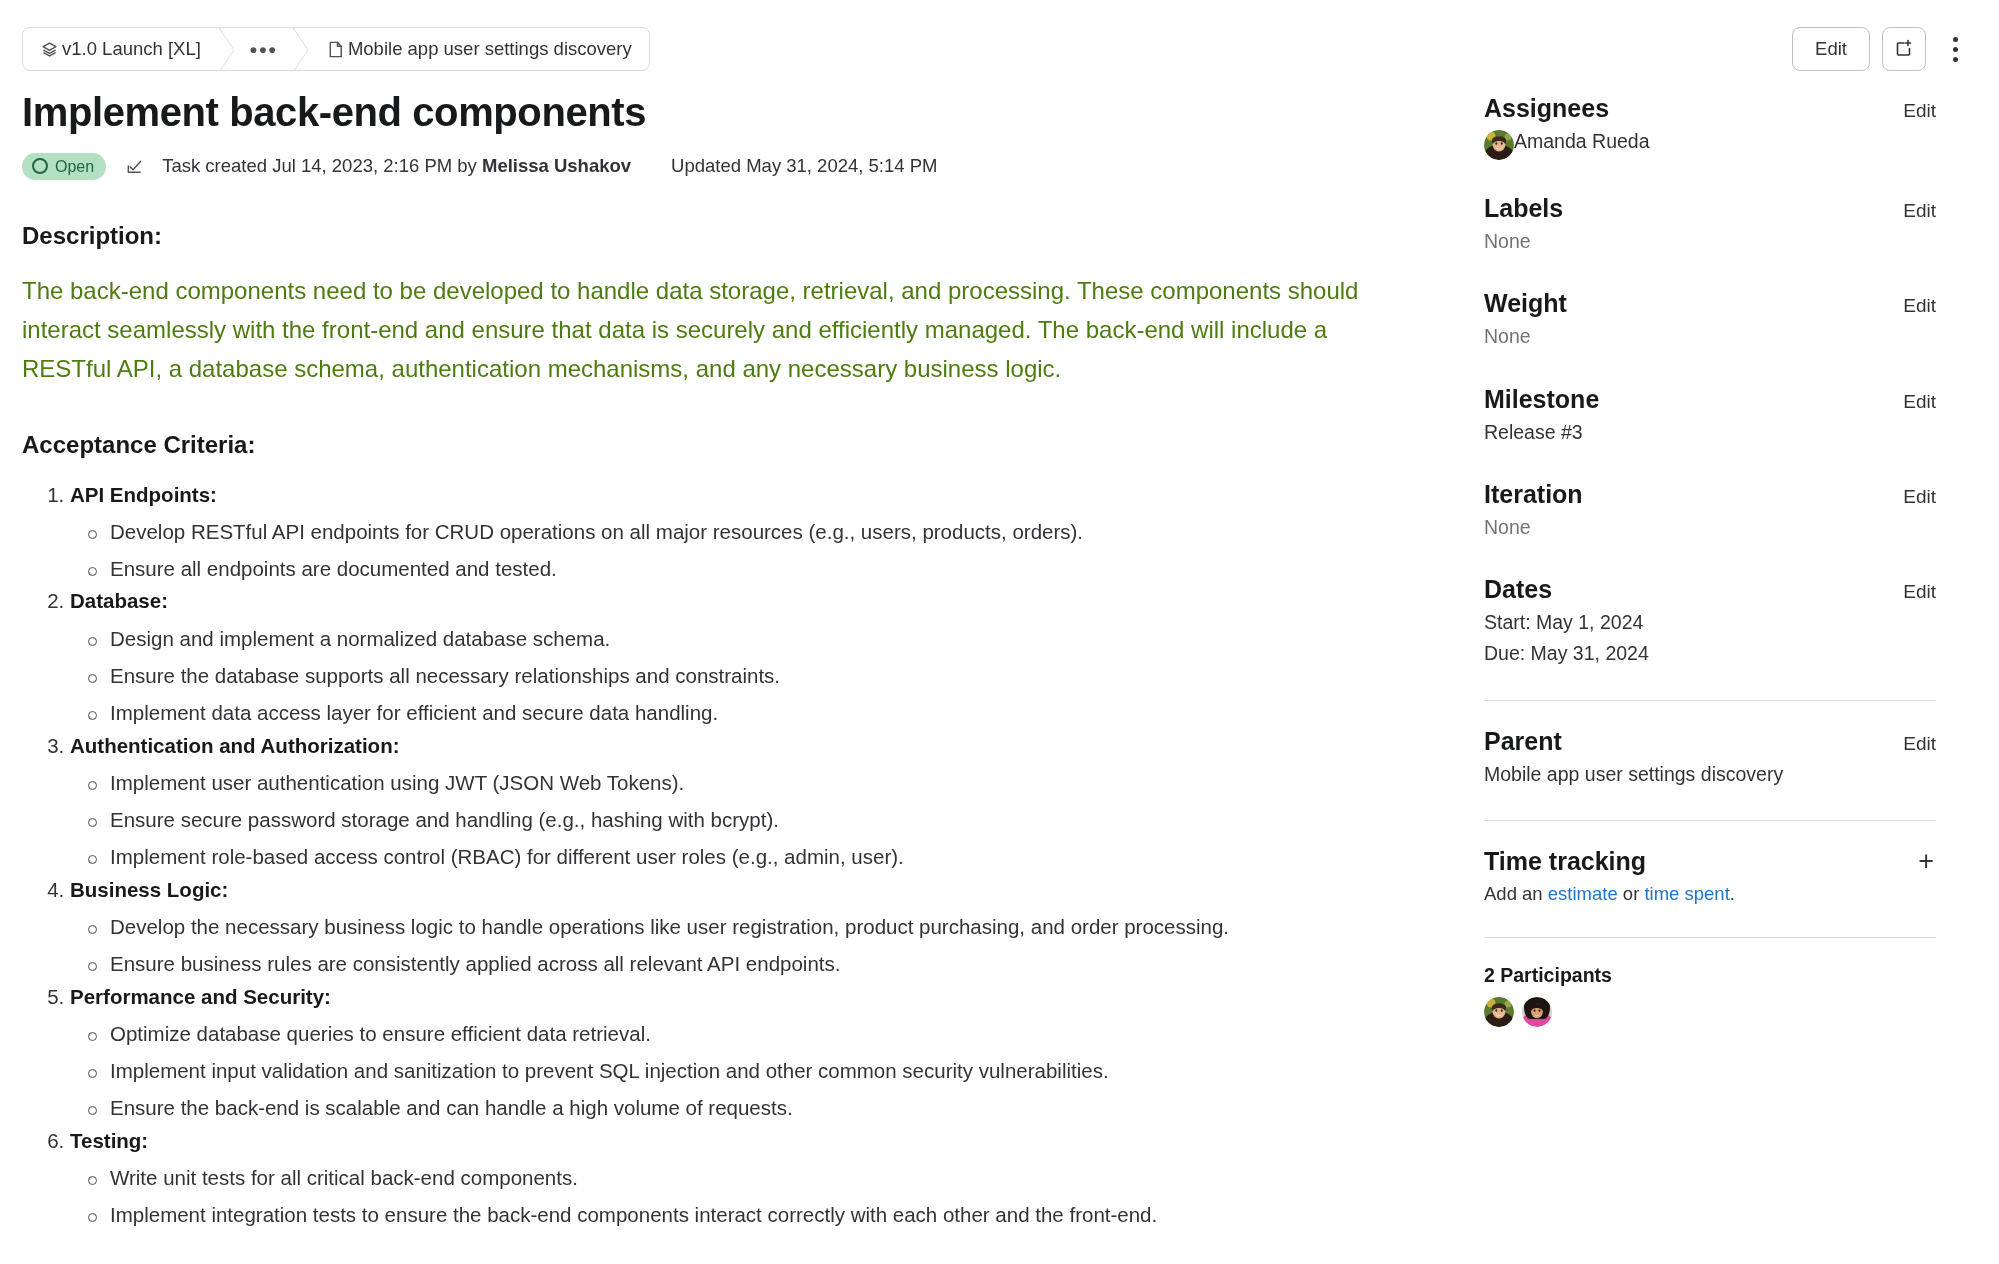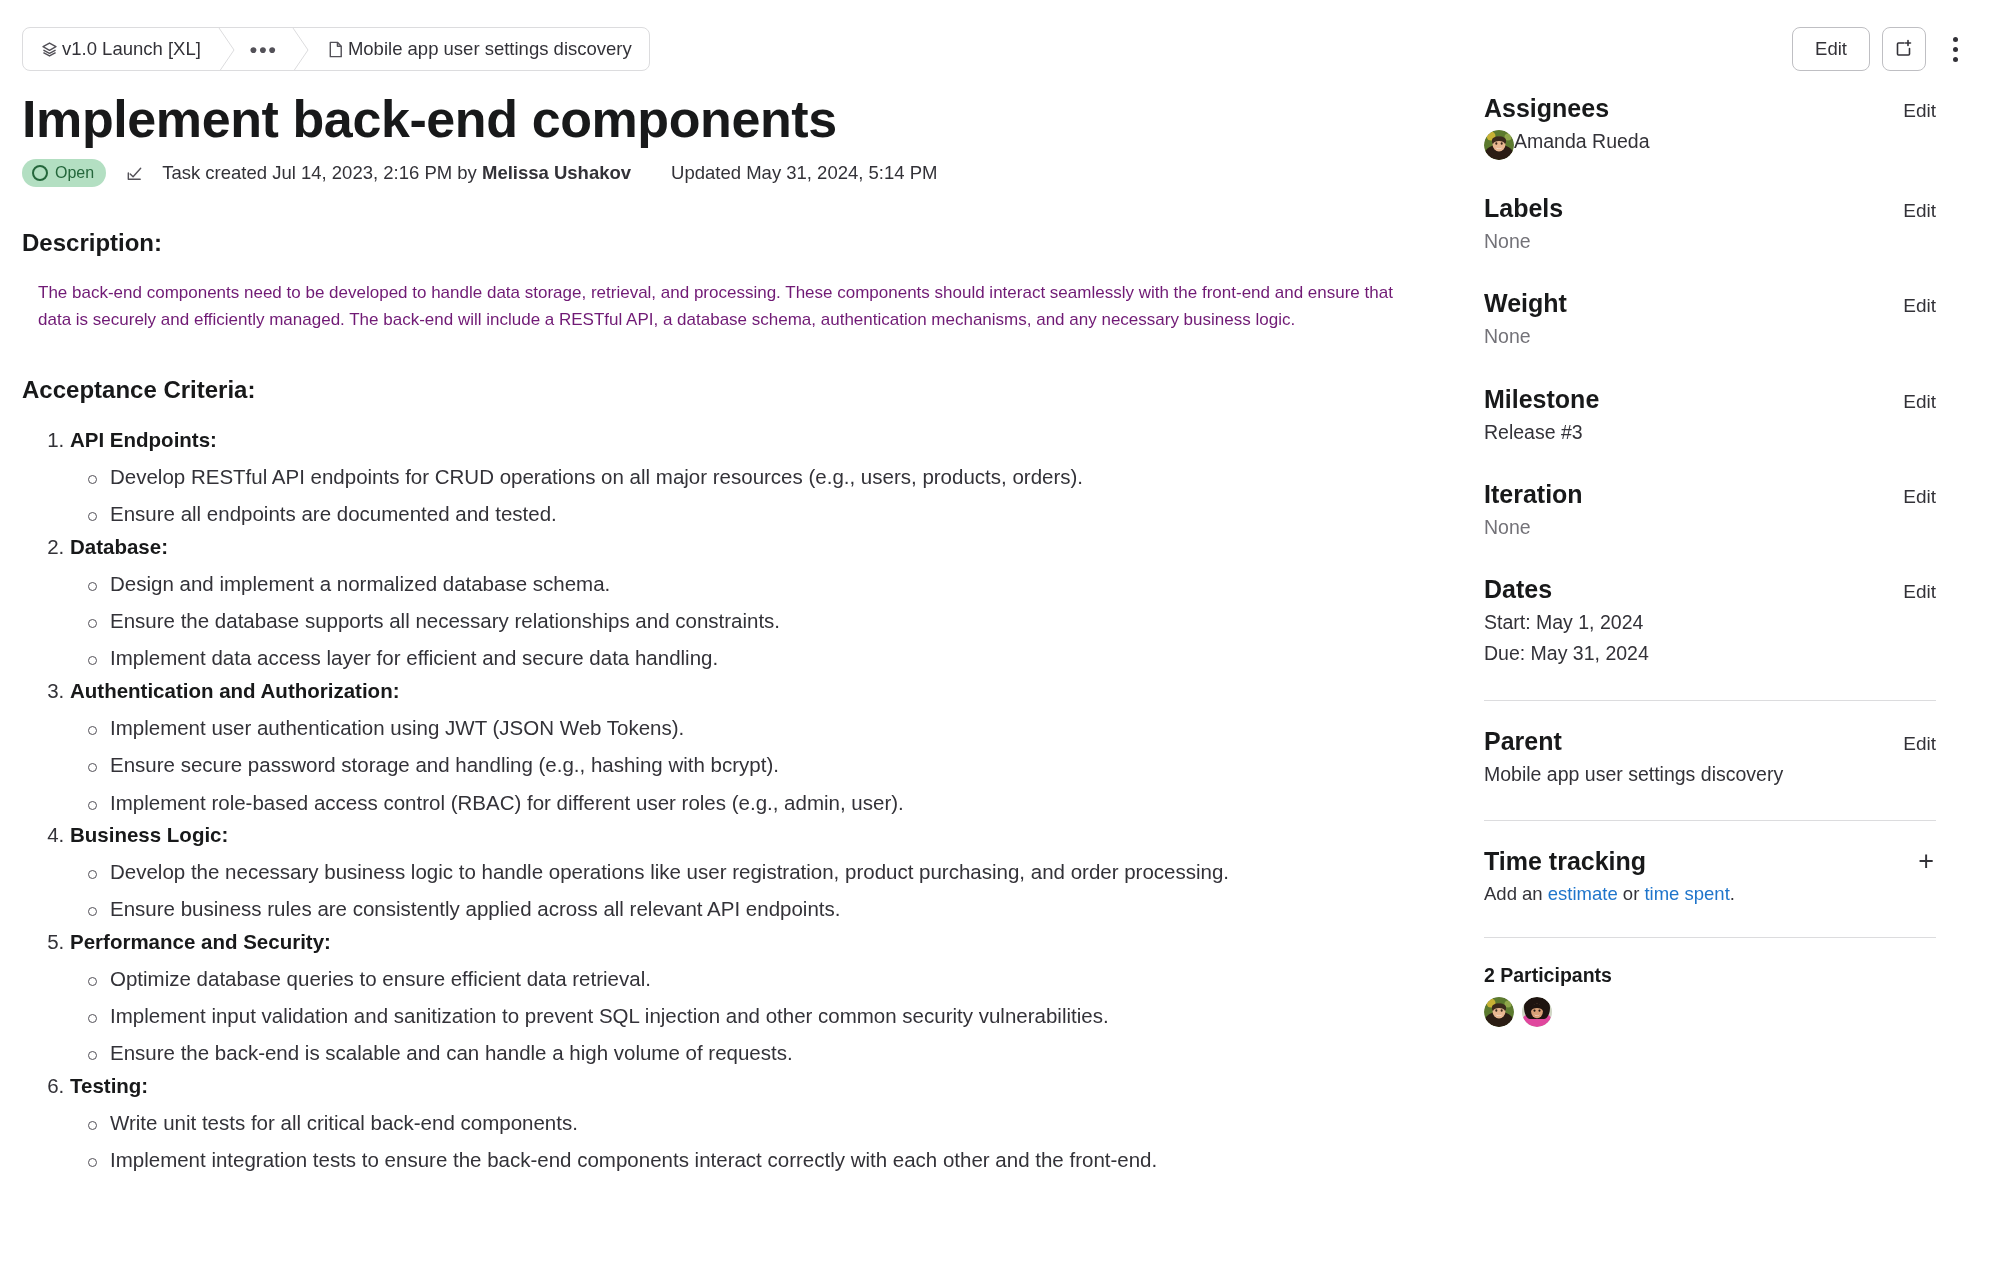--- a/index.html
+++ b/index.html
@@ -126,31 +126,31 @@
   }
   .side-col {
     width: 480px;
     flex: 0 0 480px;
     padding-top: 14px;
     padding-left: 28px;
   }
 
   
   h1.title {
-    font-size: 52px;
+    font-size: 40px;
     line-height: 1.22;
     font-weight: 700;
     margin: 8px 0 0 0;
     letter-spacing: -0.4px;
     color: #18191a;
   }
   .meta-row {
     display: flex;
     align-items: center;
-    margin-top: 8px;
+    margin-top: 16px;
     font-size: 18.5px;
     color: #333238;
     flex-wrap: nowrap;
     gap: 10px;
   }
   .status-badge {
     display: inline-flex;
     align-items: center;
     gap: 7px;
     background: #b3dfc2;
@@ -174,24 +174,24 @@
   .meta-updated { margin-left: 30px; color: #333238; white-space: nowrap; }
 
   
   h2.section-head {
     font-size: 24px;
     font-weight: 700;
     margin: 42px 0 0 0;
     color: #18191a;
   }
   p.para {
-    font-size: 17px;
+    font-size: 24px;
     line-height: 1.62;
-    margin: 22px 0 0 16px;
-    color: #701a75;
+    margin: 22px 0 0 0;
+    color: #4d7c0f;
     max-width: 1420px;
   }
 
   ol.criteria {
     margin: 22px 0 0 0;
     padding-left: 48px;
     font-size: 20.5px;
     color: #333238;
   }
   ol.criteria > li {

